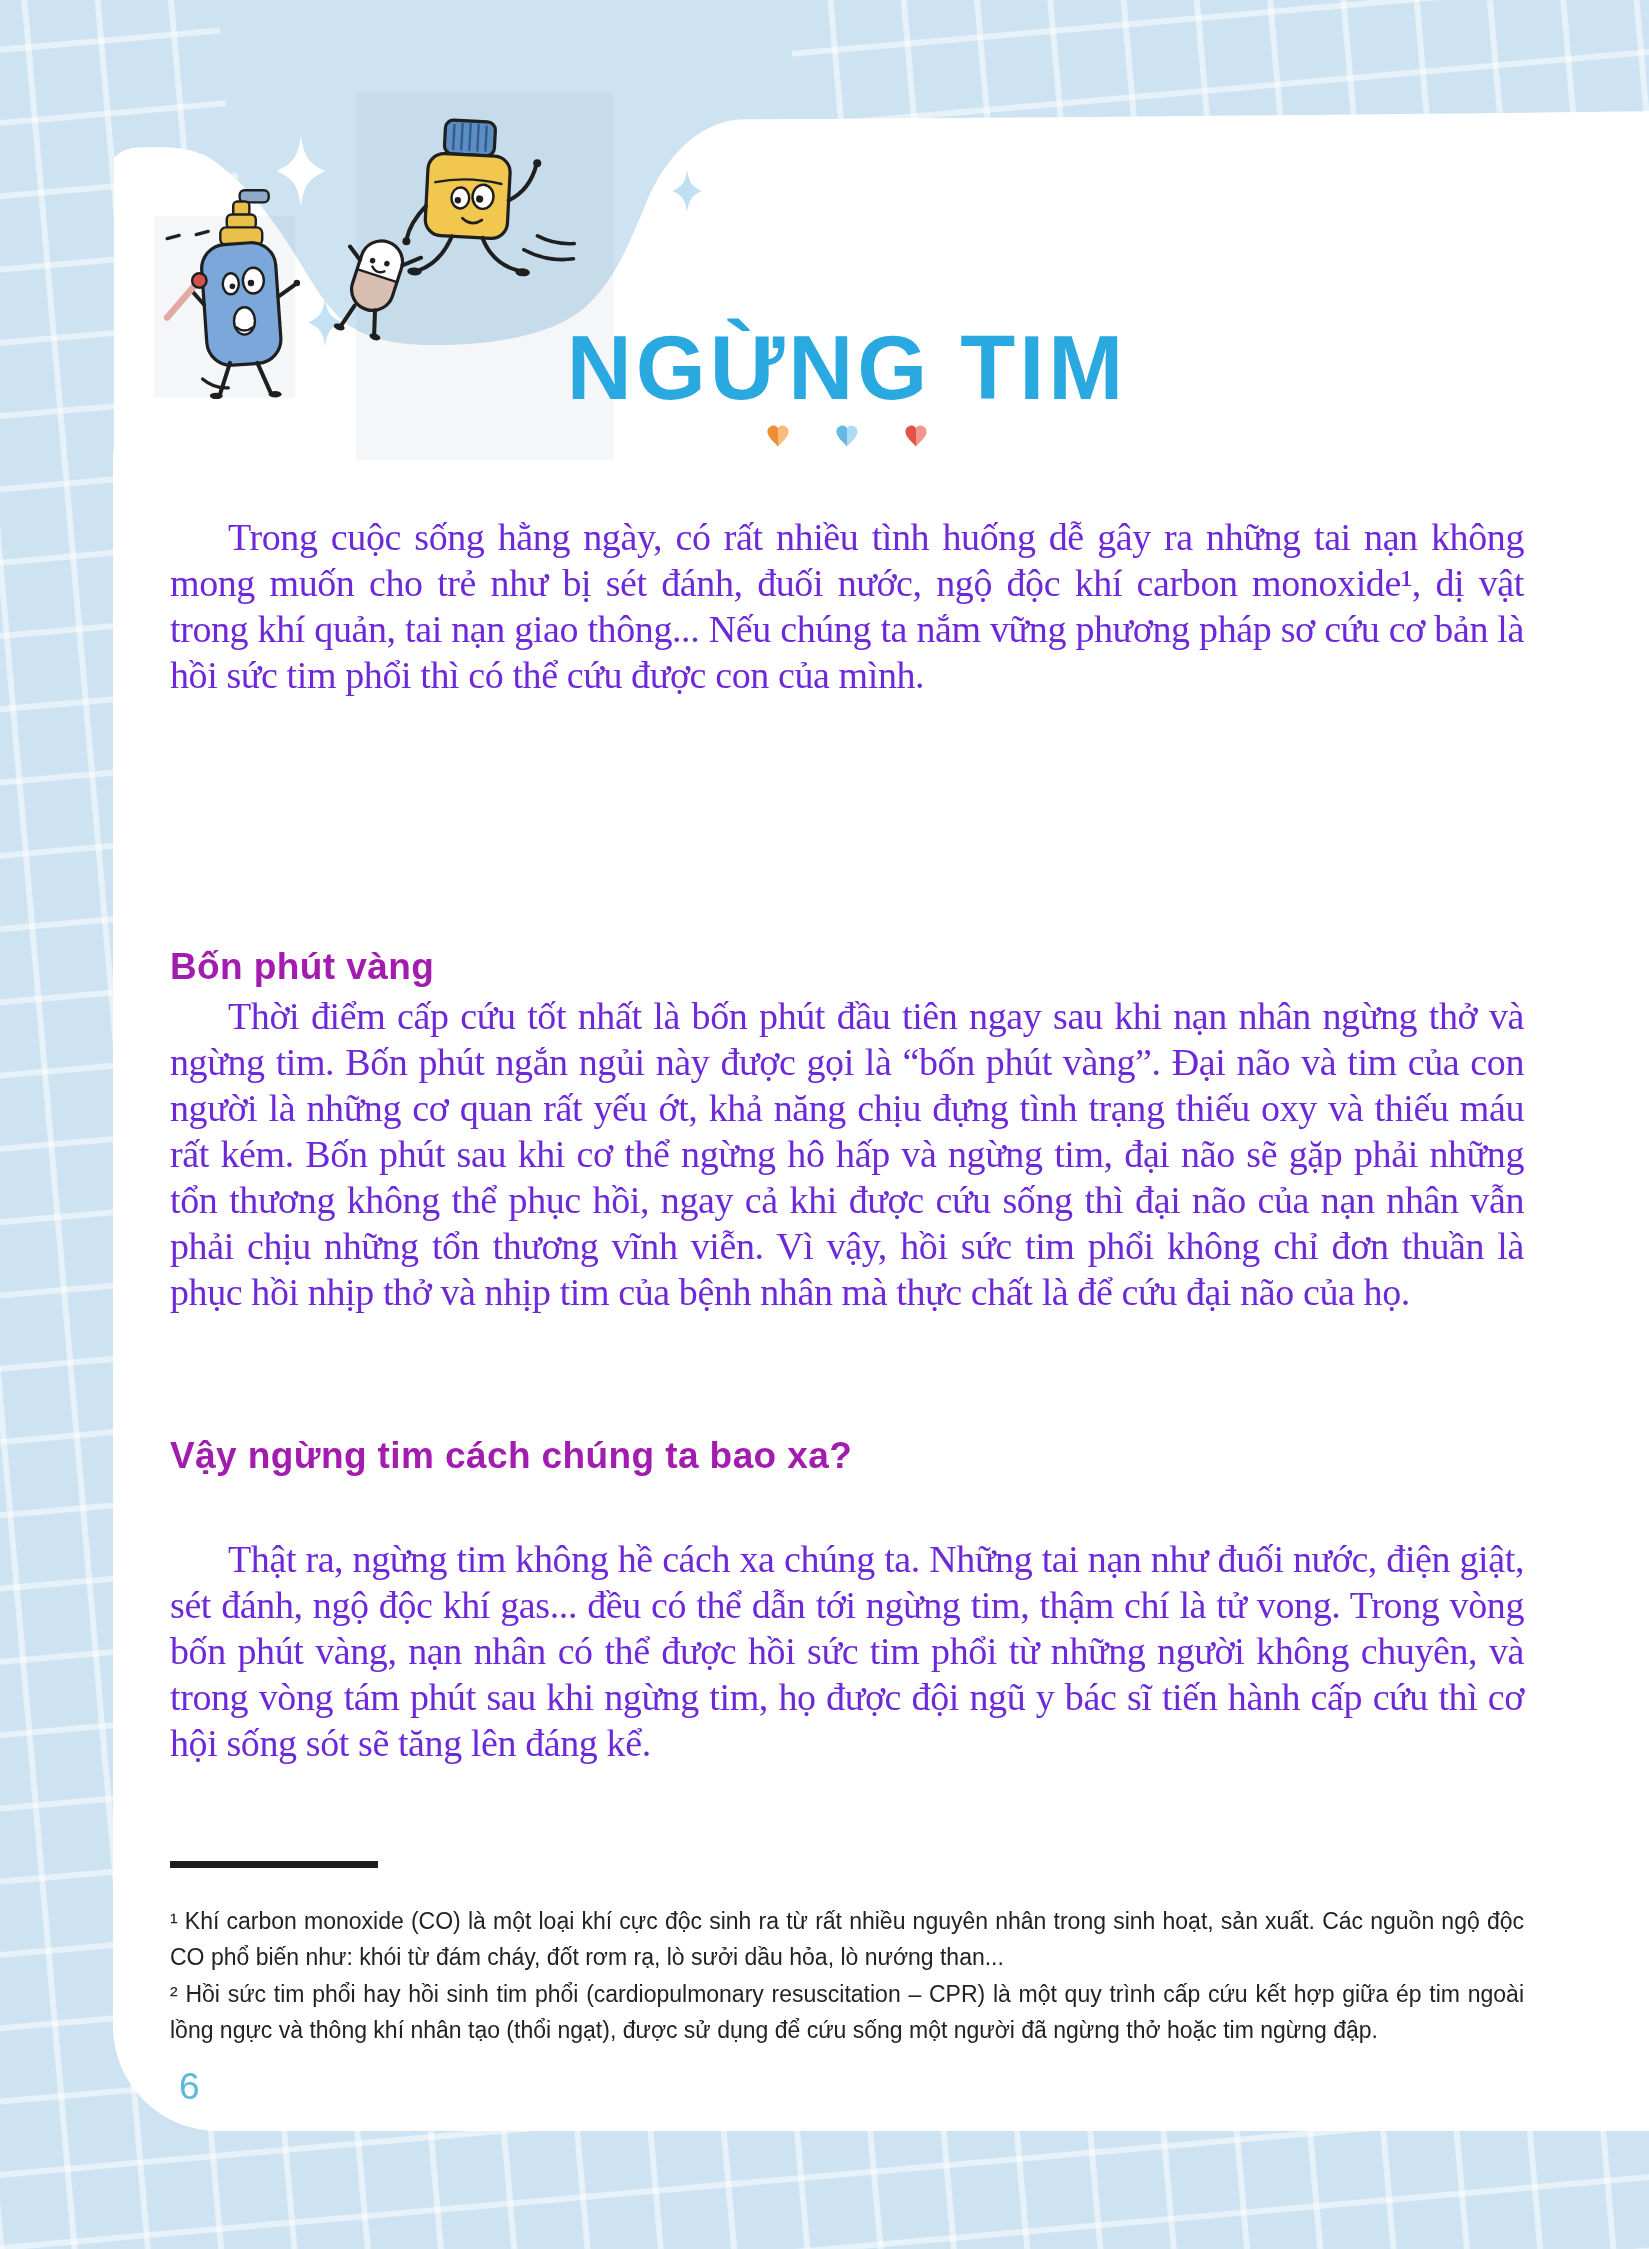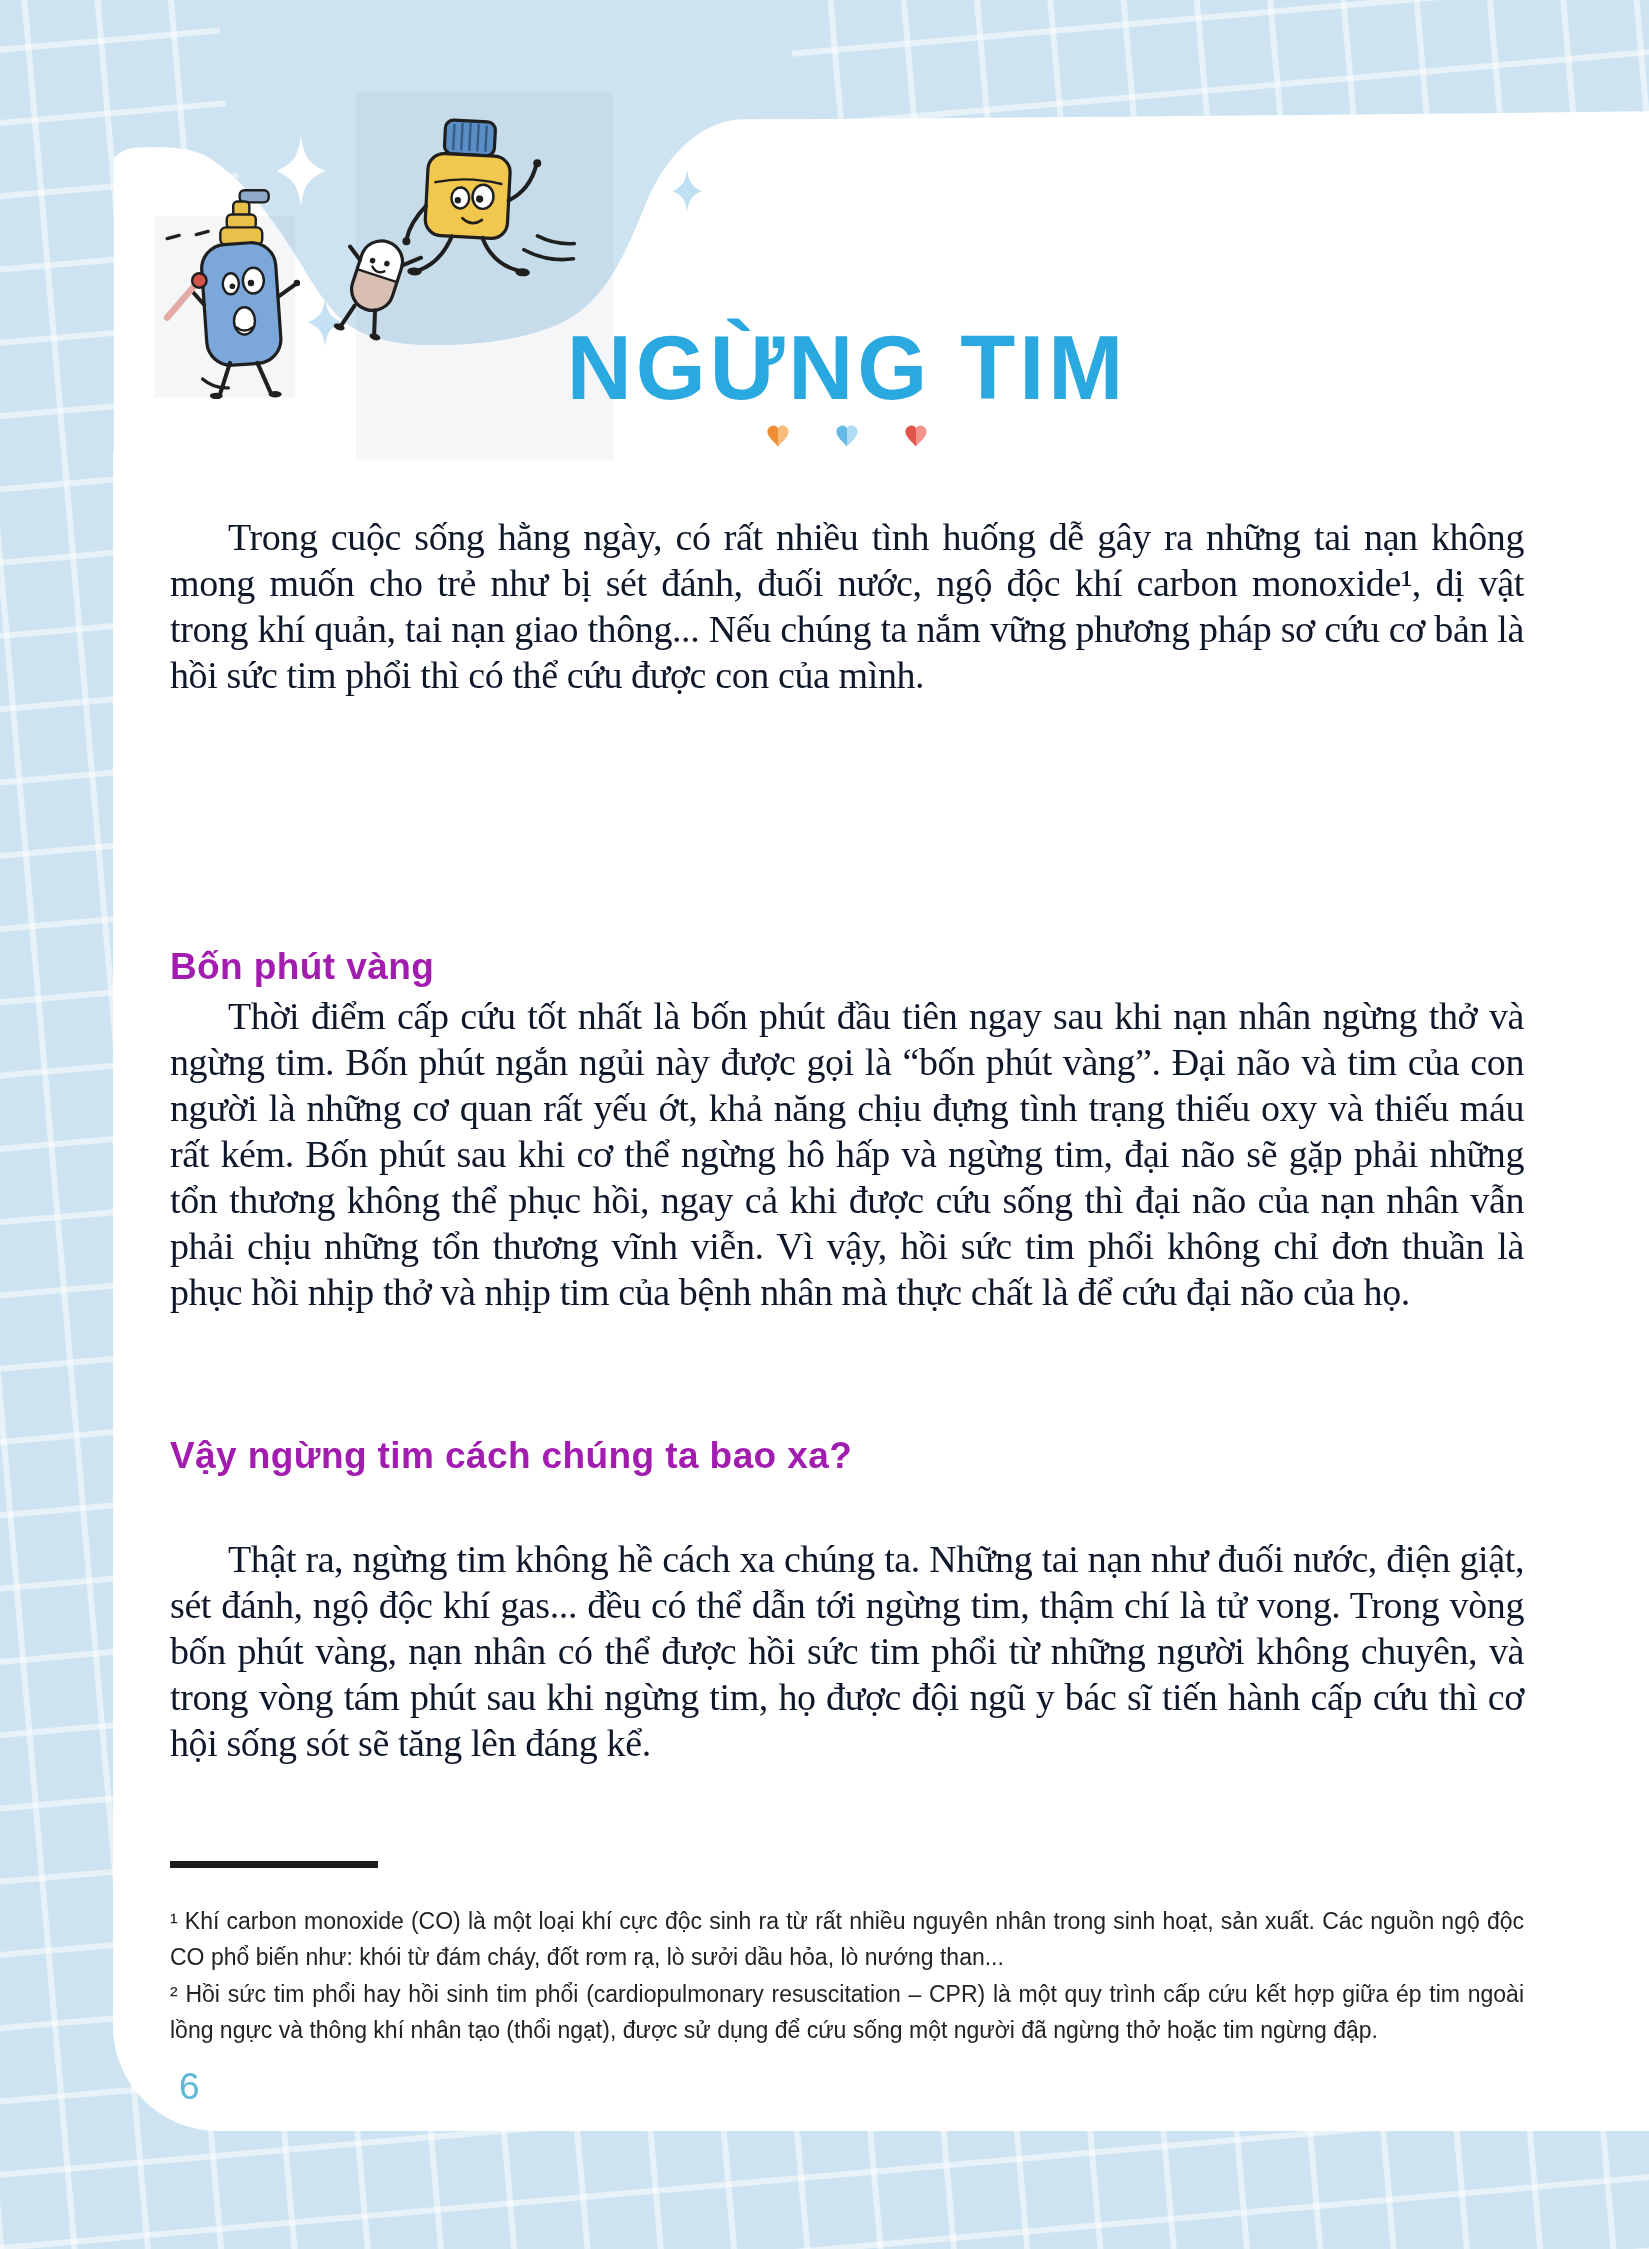--- a/index.html
+++ b/index.html
@@ -12,21 +12,21 @@
       linear-gradient(90deg, rgba(255,255,255,.5) 5.6px, transparent 5.6px);
     background-size:73px 73px;transform:rotate(-5deg);}
   .scene{position:absolute;left:0;top:0;z-index:2;}
   .panel{position:absolute;left:113px;top:452px;width:1537px;height:1679px;
          background:#ffffff;border-radius:0 0 0 105px;z-index:1;}
   .content{position:absolute;left:170px;top:0;width:1354px;height:2250px;z-index:3;}
   .doc-title{position:absolute;top:300px;width:100%;text-align:center;
      font-weight:bold;font-size:90px;letter-spacing:4px;color:#2AA8E0;margin-top:17px;}
   .hearts{position:absolute;top:423px;width:100%;display:flex;justify-content:center;gap:45px;}
   .body-par{position:absolute;width:100%;font-family:"Liberation Serif",serif;
-     font-size:38px;line-height:46px;color:#0f172a;text-align:justify;text-indent:58px;
+     font-size:38px;line-height:46px;color:#6d28d9;text-align:justify;text-indent:58px;
      letter-spacing:-0.4px;}
   .p1{top:476px;} .p2{top:807px;} .p3{top:955px;} .p4{top:1498px;}
   .h-teal{position:absolute;top:721px;width:100%;text-align:center;
      font-weight:bold;font-size:52px;letter-spacing:1.6px;color:#1E9A93;}
   .h-red{position:absolute;font-weight:bold;font-size:37px;color:#a21caf;letter-spacing:0.4px;text-align:right;}
   .hr1{top:946px;} .hr2{top:1435px;}
   .fn-bar{position:absolute;top:1861px;left:0;width:208px;height:7.3px;background:#1c1c1c;}
   .footnote{position:absolute;width:100%;font-size:23px;line-height:36px;
      color:#232121;text-align:justify;}
   .fn1{top:1880px;} .fn2{top:1953px;}

